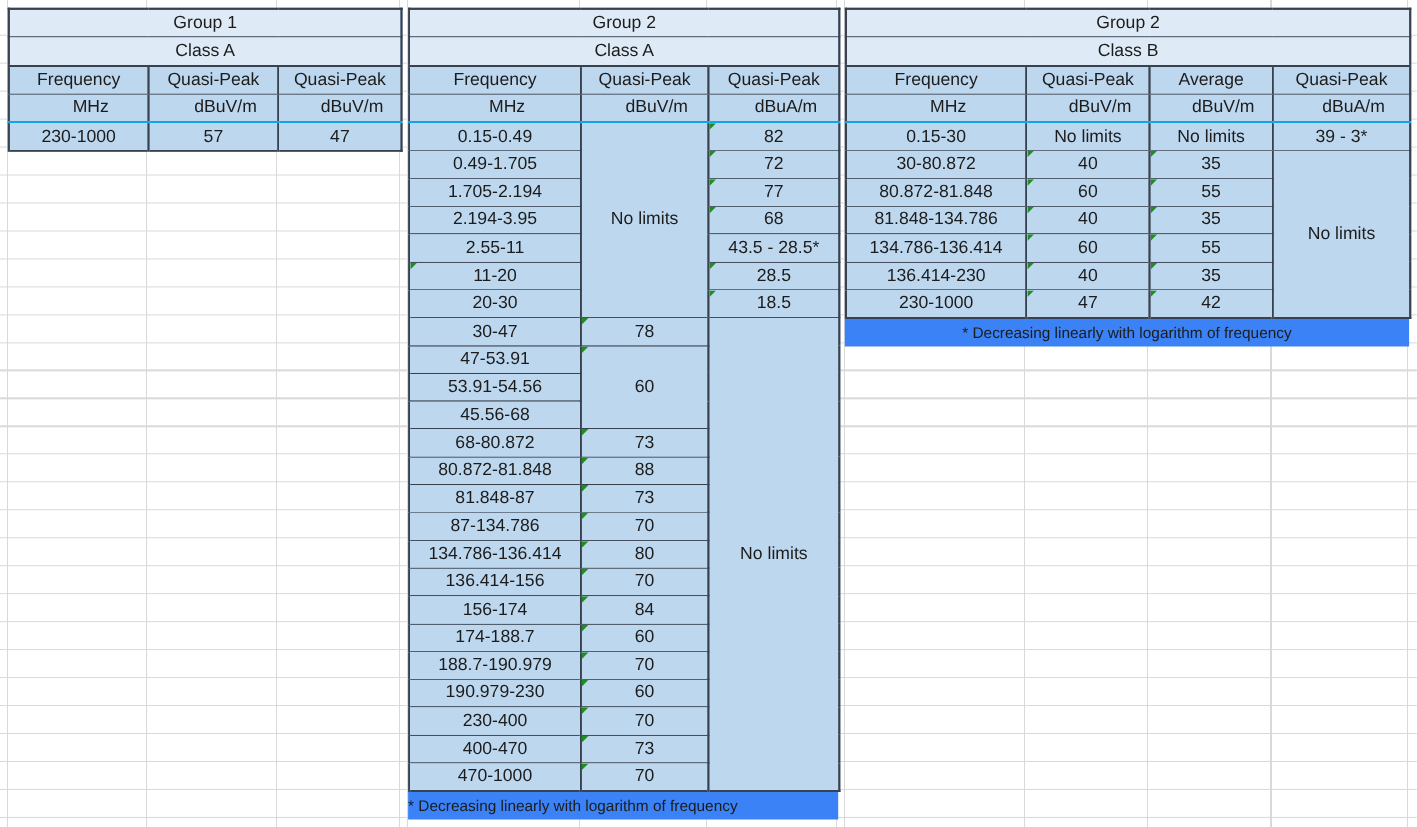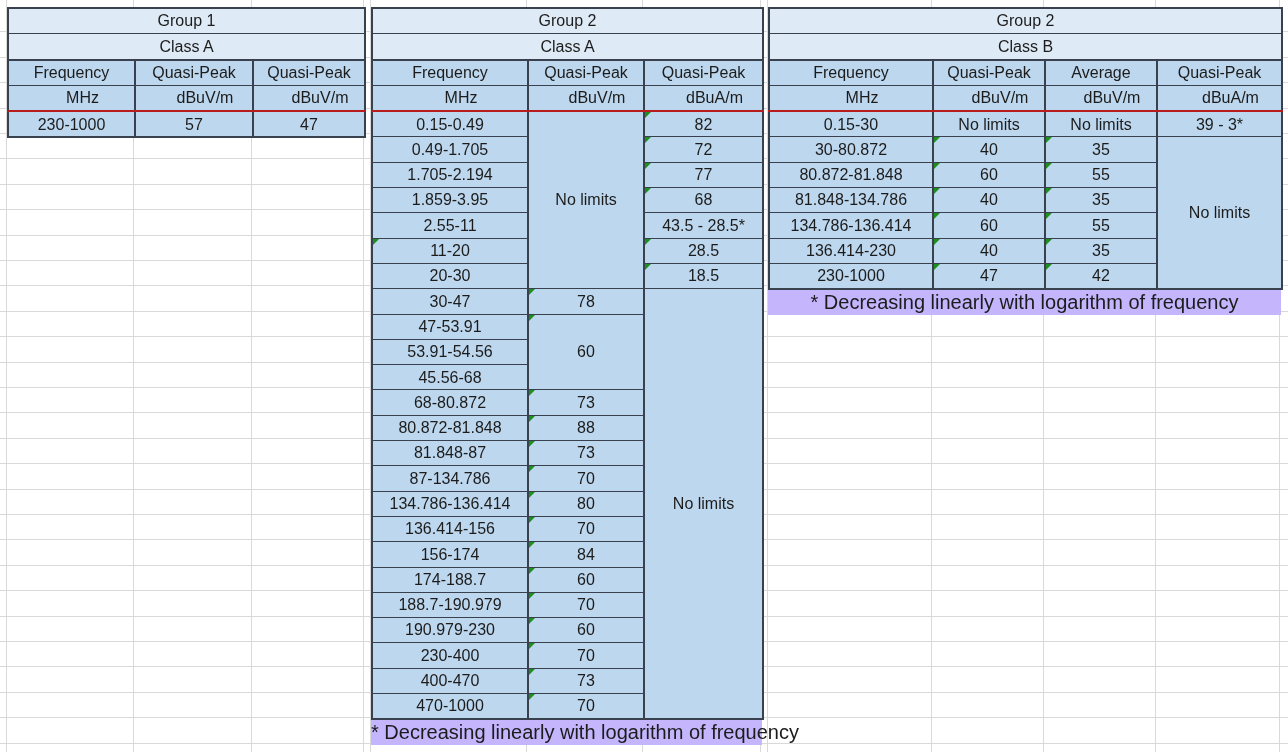--- a/index.html
+++ b/index.html
@@ -40,31 +40,31 @@
   .sheet-table th,.sheet-table td{
     height:24.3px;padding:0 2px;margin:0;
     text-align:center;vertical-align:middle;
     font-size:16px;font-weight:normal;line-height:1.1;
     border-left:2px solid #39414e;border-top:1px solid #39414e;
     position:relative;overflow:hidden;white-space:nowrap;
   }
   tr.row-group th,tr.row-class th{background:#deeaf6;border-left:none;}
   tr.row-class th{border-bottom:2px solid #39414e;margin-top:43px;}
   tr.row-cols th,tr.row-units th{background:#bdd7ee;margin-left:29px;}
-  tr.row-units th{border-bottom:2px solid #b91c1c;padding-left:24px;}
+  tr.row-units th{border-bottom:2px solid #0ea5e9;padding-left:24px;}
   .sheet-table td{background:#bdd7ee;}
   
   .marker{
     position:absolute;top:0;left:0;width:0;height:0;
     border-top:6px solid #1e8e1e;border-right:6px solid transparent;
     display:block;
   }
   .footnote{
-    height:25px;line-height:25px;background:#c4b5fd;
-    font-size:20px;color:#1c1c1c;white-space:nowrap;
+    height:25px;line-height:25px;background:#3b82f6;
+    font-size:14px;color:#1c1c1c;white-space:nowrap;
   }
   .fn-left{text-align:left;}
   .fn-center{text-align:center;}
   
   #w0{left:7px;top:7px;width:333px;}
   #w1{left:371px;top:7px;width:391px;}
   #w2{left:768px;top:7px;width:513px;}
 </style>
 </head>
 <body>
@@ -140,21 +140,21 @@
           </tr>
           <tr class="row-data">
             <td>0.49-1.705</td>
             <td>72<span class="marker"></span></td>
           </tr>
           <tr class="row-data">
             <td>1.705-2.194</td>
             <td>77<span class="marker"></span></td>
           </tr>
           <tr class="row-data">
-            <td>1.859-3.95</td>
+            <td>2.194-3.95</td>
             <td>68<span class="marker"></span></td>
           </tr>
           <tr class="row-data">
             <td>2.55-11</td>
             <td>43.5 - 28.5*</td>
           </tr>
           <tr class="row-data">
             <td>11-20<span class="marker"></span></td>
             <td>28.5<span class="marker"></span></td>
           </tr>

